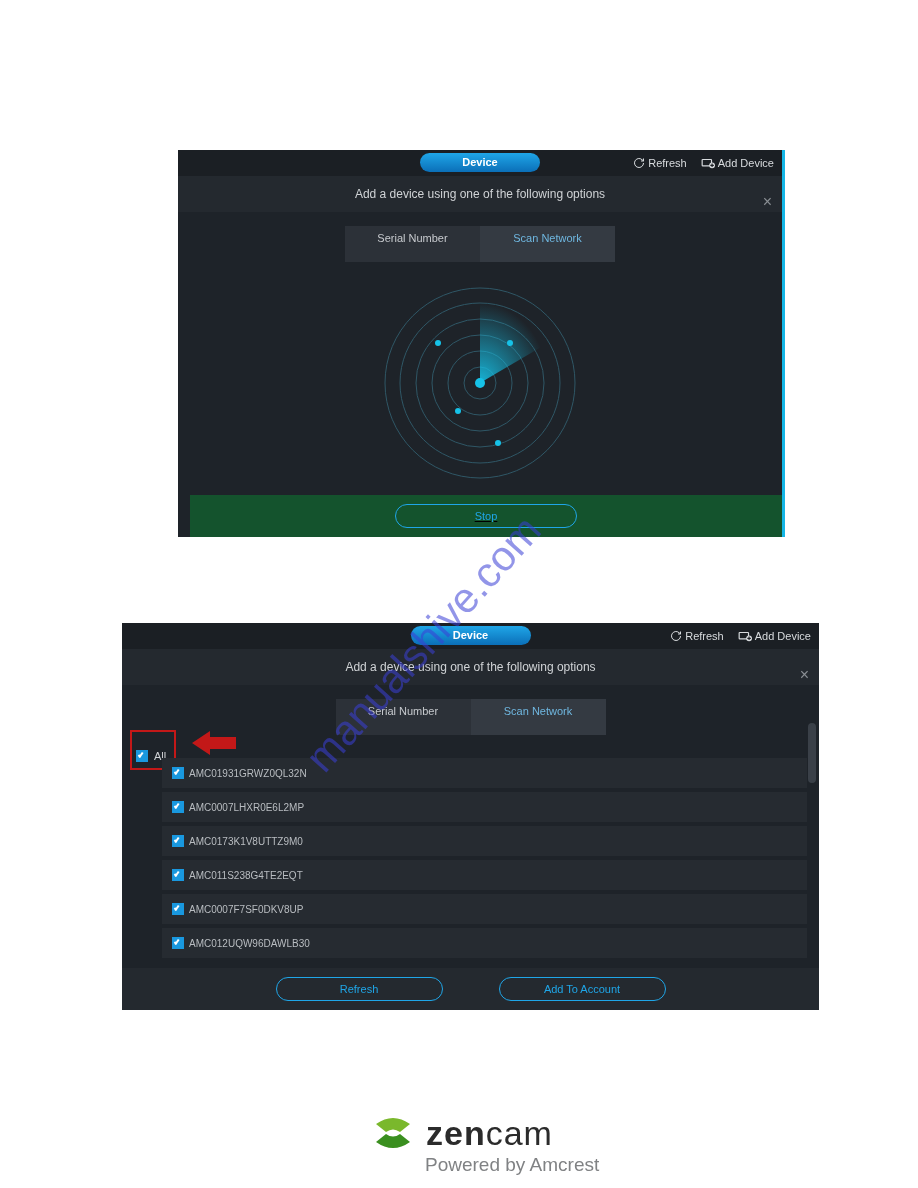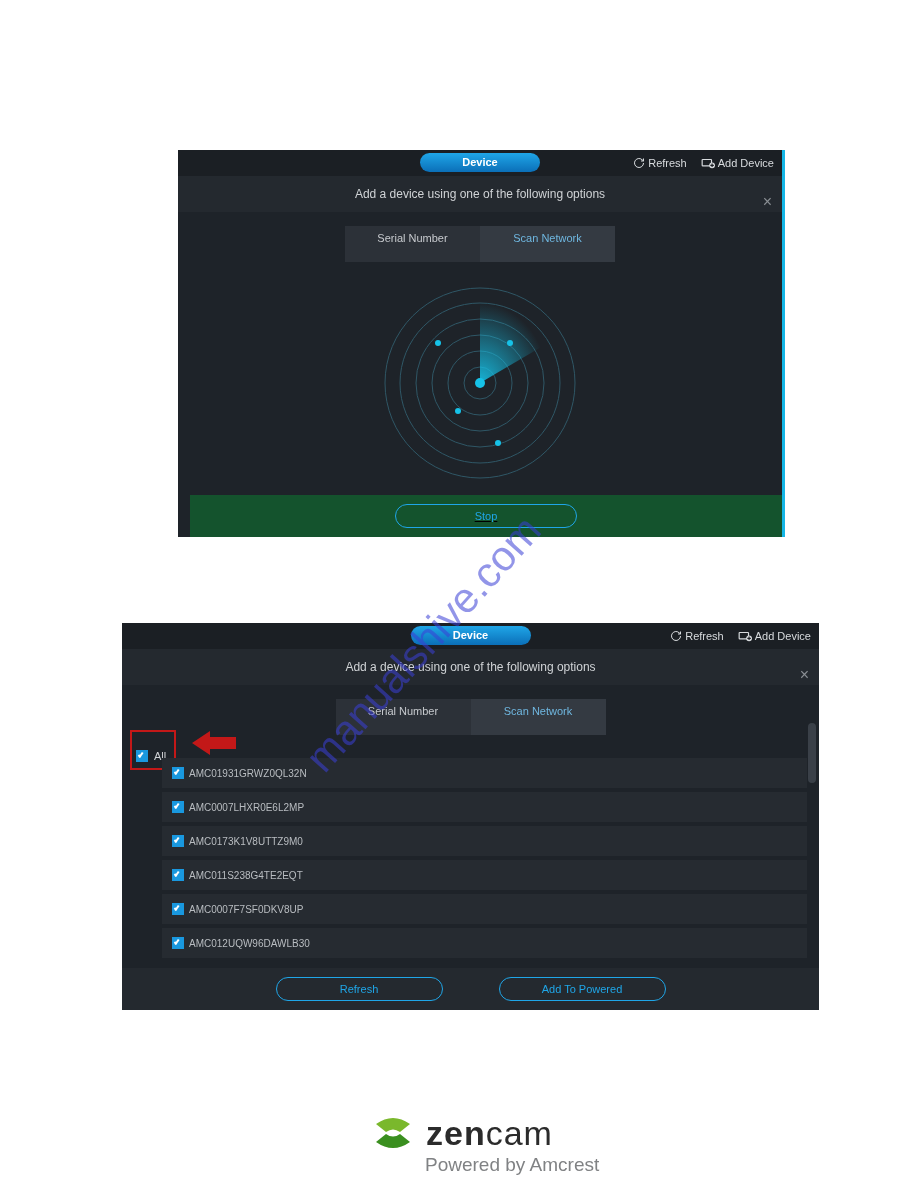--- a/index.html
+++ b/index.html
@@ -171,21 +171,21 @@
           <span>AMC0007F7SF0DKV8UP</span>
         </div>
       <div class="row">
           <span class="cb"></span>
           <span>AMC012UQW96DAWLB30</span>
         </div>
     </div>
 
     <div class="foot2">
       <div class="btn-outline btn2">Refresh</div>
-      <div class="btn-outline btn2">Add To Powered</div>
+      <div class="btn-outline btn2">Add To Account</div>
     </div>
   </div>
 
   <div class="wm" style="left:260px; top:620px;">manualshive.com</div>
 
   <div class="logo">
     <div class="logo-row">
       <svg width="46" height="46" viewBox="0 0 46 46">
         <path d="M6 14 Q23 2 40 14 L30 22 Q23 17 16 22 Z" fill="#7ab82c"></path>
         <path d="M6 32 Q23 44 40 32 L30 24 Q23 29 16 24 Z" fill="#3a8f1f"></path>

